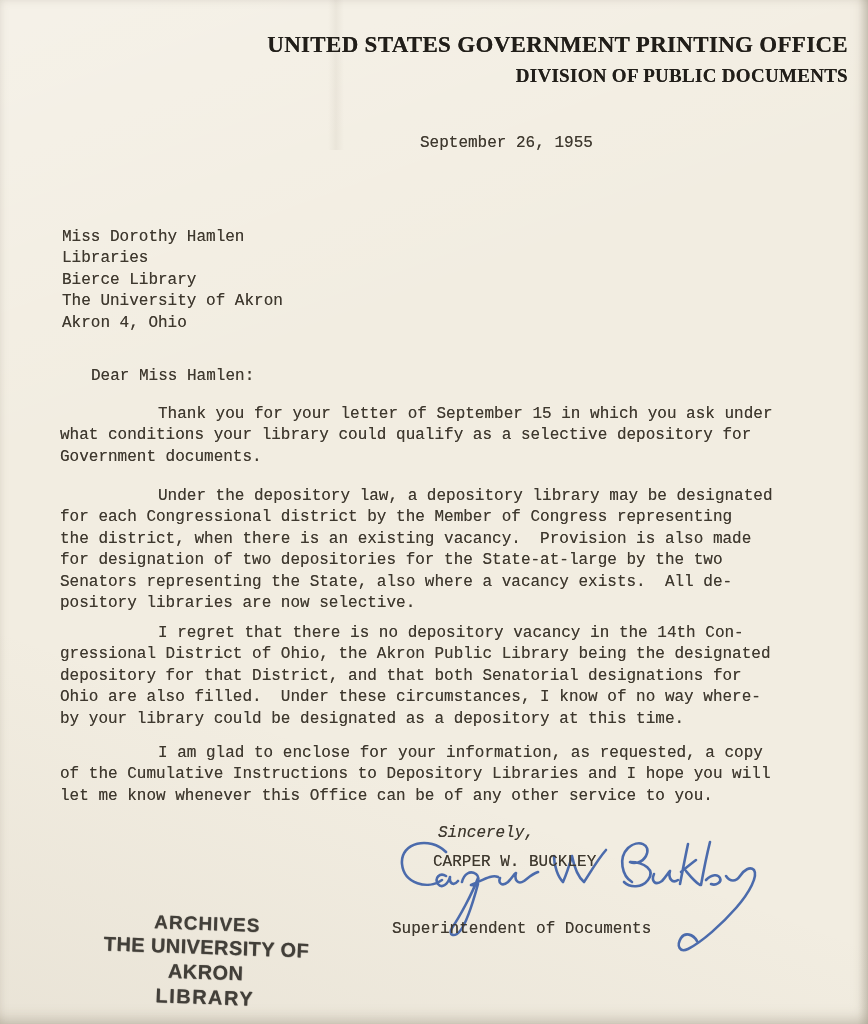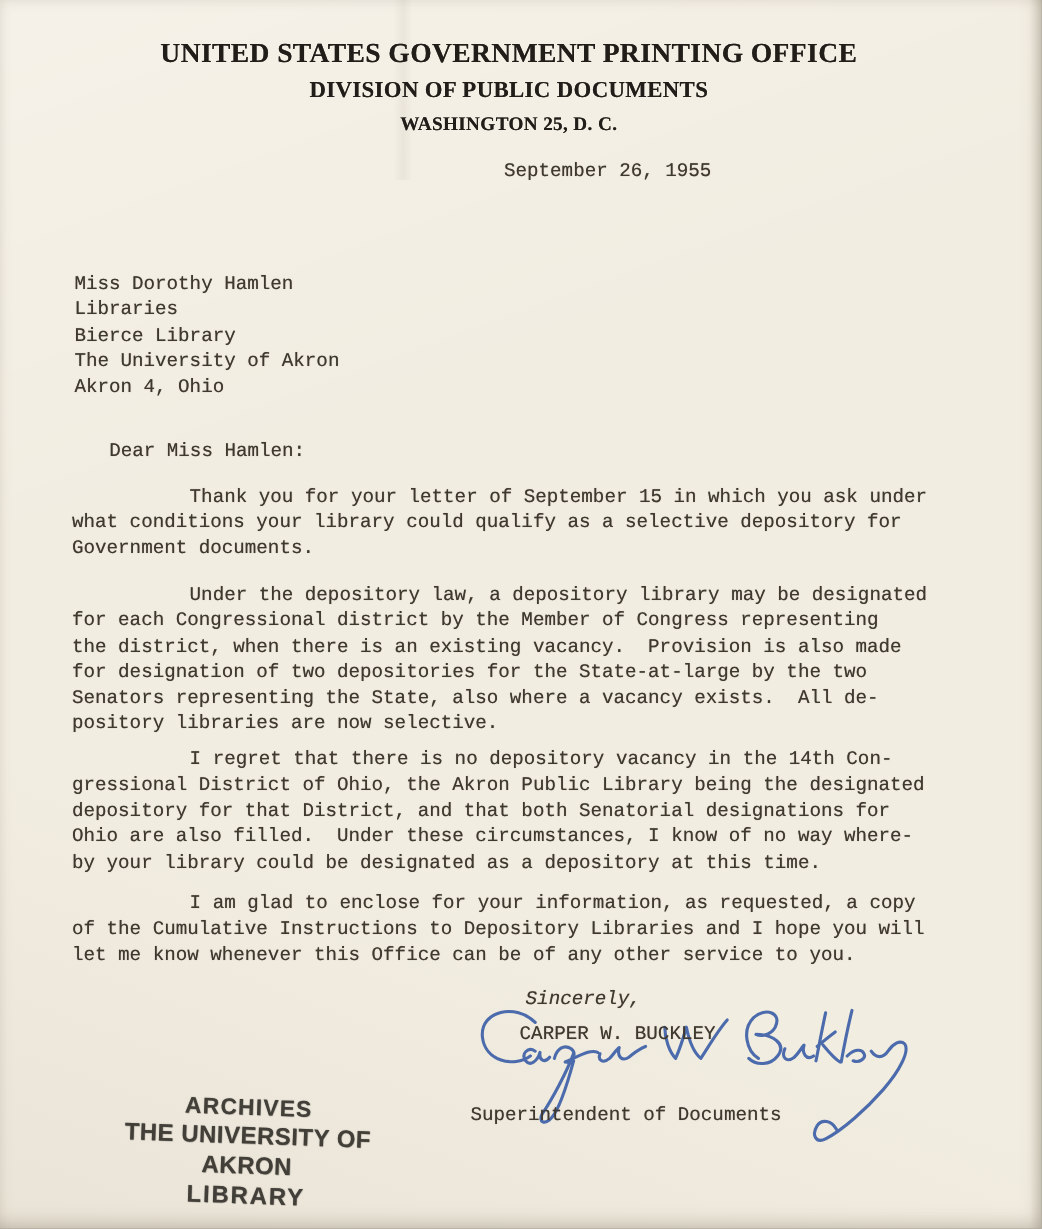--- a/index.html
+++ b/index.html
@@ -34,21 +34,21 @@
     background:linear-gradient(90deg,transparent,rgba(110,98,75,0.07),transparent);
   }
   .crease-right{
     position:absolute;right:0;top:0;width:10px;height:1024px;
     background:linear-gradient(90deg,transparent,rgba(80,70,50,0.12));
   }
 
   
   .letterhead{
     position:absolute;left:0;top:33px;width:848px;
-    text-align:center;
+    text-align:right;
     color:var(--letterhead-ink);
     font-family:"Liberation Serif",serif;
     font-weight:700;
     text-shadow:0 0 0.5px rgba(33,30,25,0.8);
   }
   .lh1{font-size:23px;line-height:24px;letter-spacing:0.3px;}
   .lh2{font-size:19px;line-height:19px;margin-top:9px;letter-spacing:0.3px;}
   .lh3{font-size:16px;line-height:16px;margin-top:11px;letter-spacing:0.3px;}
 
   
@@ -108,21 +108,20 @@
 <body>
 
 <div class="page">
 
   <div class="crease-top"></div>
   <div class="crease-right"></div>
 
   <header class="letterhead">
     <div class="lh1">UNITED STATES GOVERNMENT PRINTING OFFICE</div>
     <div class="lh2">DIVISION OF PUBLIC DOCUMENTS</div>
-    <div class="lh3">WASHINGTON 25, D. C.</div>
   </header>
 
   <div class="typed date">September 26, 1955</div>
 
   <div class="typed recipient"><div class="line">Miss Dorothy Hamlen</div><div class="line">Libraries</div><div class="line">Bierce Library</div><div class="line">The University of Akron</div><div class="line">Akron 4, Ohio</div></div>
 
   <div class="typed salutation">Dear Miss Hamlen:</div>
 
   <div class="typed para p1"><div class="line">Thank you for your letter of September 15 in which you ask under</div><div class="line">what conditions your library could qualify as a selective depository for</div><div class="line">Government documents.</div></div>
   <div class="typed para p2"><div class="line">Under the depository law, a depository library may be designated</div><div class="line">for each Congressional district by the Member of Congress representing</div><div class="line">the district, when there is an existing vacancy.  Provision is also made</div><div class="line">for designation of two depositories for the State-at-large by the two</div><div class="line">Senators representing the State, also where a vacancy exists.  All de-</div><div class="line">pository libraries are now selective.</div></div>

